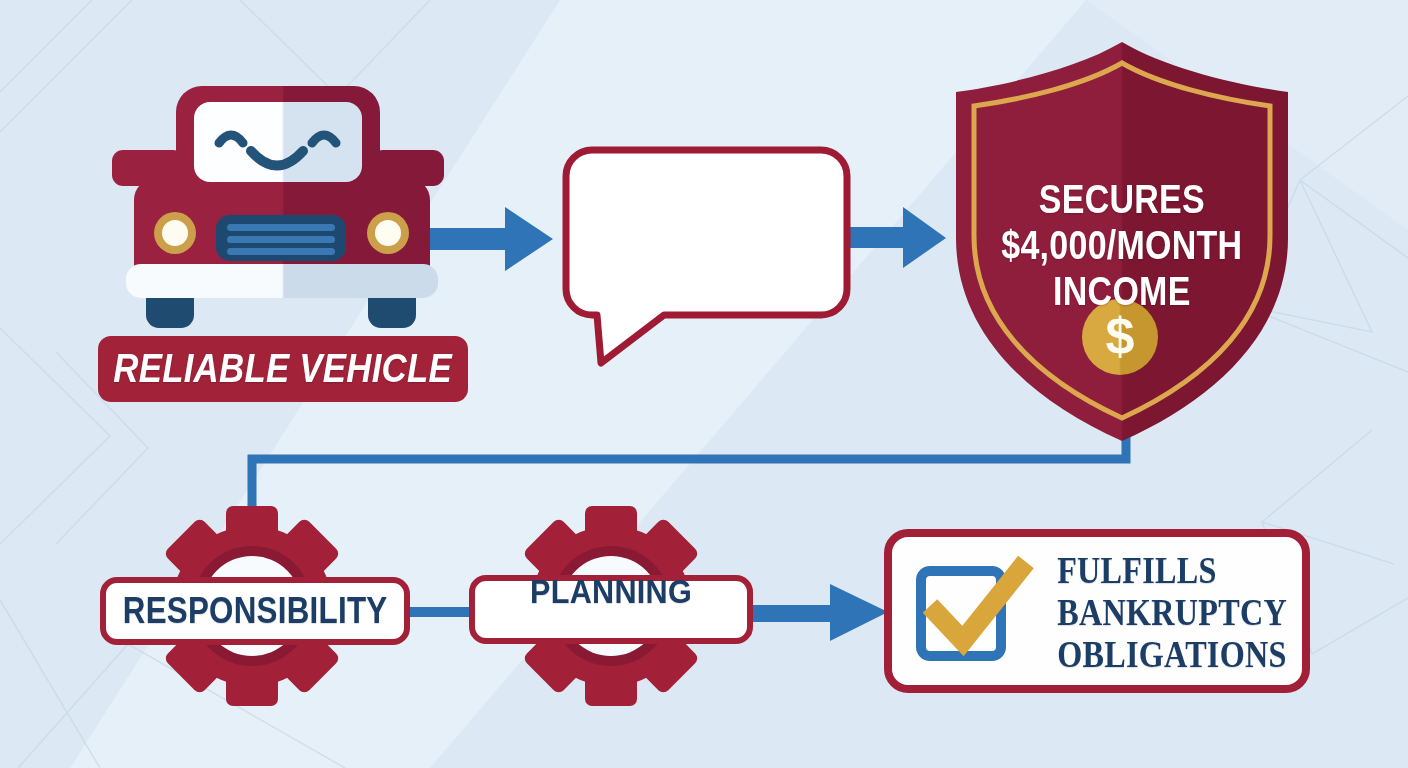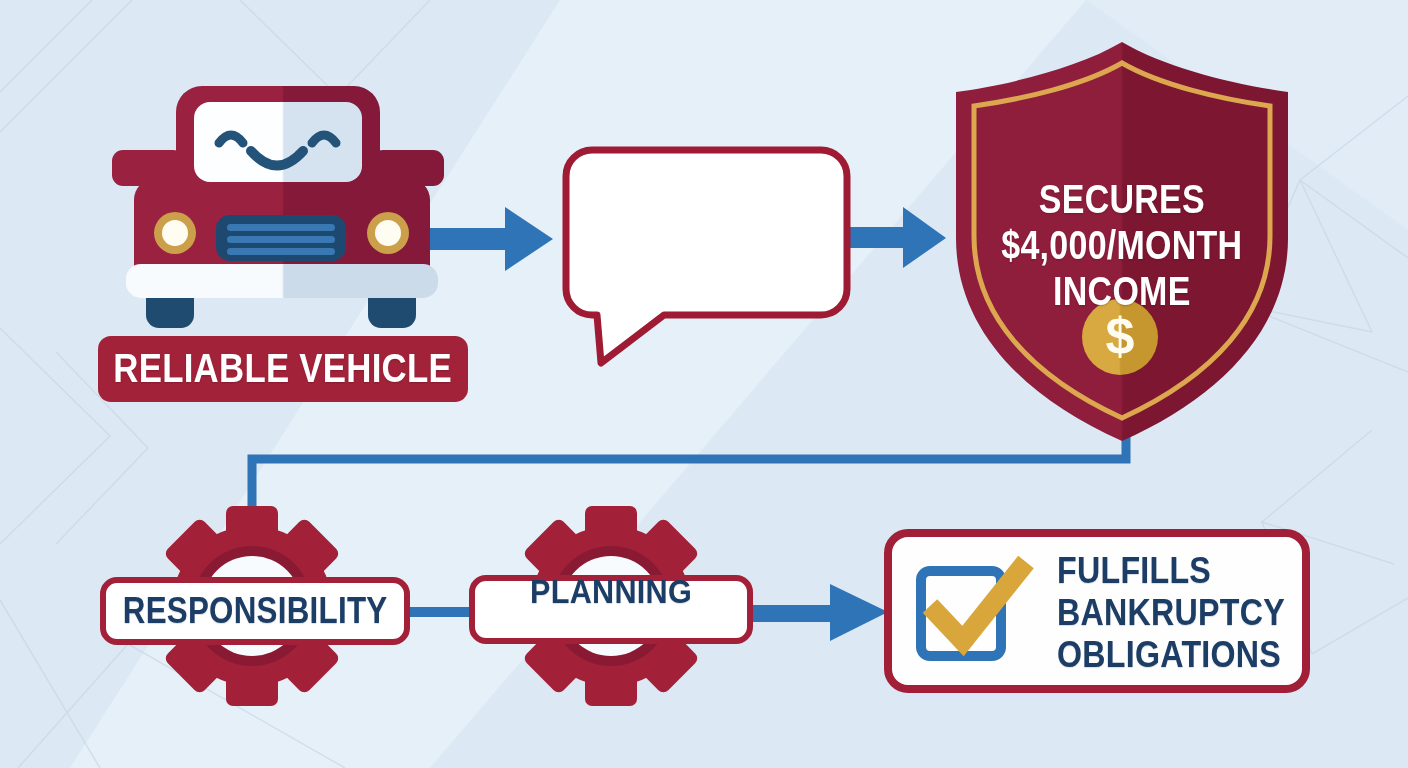--- a/index.html
+++ b/index.html
@@ -141,21 +141,21 @@
   <rect x="103" y="580" width="304" height="62" rx="14" fill="#FFFFFF" stroke="#A22138" stroke-width="6"></rect>
   <rect x="472" y="578" width="278" height="63" rx="14" fill="#FFFFFF" stroke="#A22138" stroke-width="6"></rect>
 
   <rect x="888" y="533" width="418" height="156" rx="20" fill="#FEFEFE" stroke="#A21F38" stroke-width="8"></rect>
   <g>
     <rect x="921" y="571" width="80" height="85" rx="9" fill="none" stroke="#2E74B6" stroke-width="10"></rect>
     <path d="M 930,606 L 963,641 L 1026,562" fill="none" stroke="#D9A63C" stroke-width="20" stroke-linejoin="miter"></path>
   </g>
 </svg>
 
-<div class="txt banner-text" style="left:98px;top:336px;width:370px;height:66px;">
+<div class="txt banner-text" style="left:98px;top:336px;width:370px;height:66px;font-style:italic;">
   <div class="condense white">RELIABLE VEHICLE</div>
 </div>
 
 
 <div class="txt shield-text white" style="left:974px;top:137px;width:296px;height:138px;margin-top:39px;">
   <div style="transform:scaleX(.85);">
     <div>SECURES</div>
     <div>$4,000/MONTH</div>
     <div>INCOME</div>
   </div>
@@ -166,21 +166,21 @@
 </div>
 
 <div class="txt gear-text1 navy" style="left:103px;top:580px;width:304px;height:62px;align-items:flex-end;">
   <div class="condense">RESPONSIBILITY</div>
 </div>
 
 <div class="txt gear-text2 navy" style="left:472px;top:560px;width:278px;height:63px;">
   <div style="transform:scaleX(.9);">PLANNING</div>
 </div>
 
-<div class="txt outcome-text navy" style="left:1040px;top:550px;width:260px;height:126px;">
+<div class="txt outcome-text navy" style="left:1040px;top:550px;width:260px;height:126px;font-family:Liberation Serif, serif;">
   <div class="condense">
     <div>FULFILLS</div>
     <div>BANKRUPTCY</div>
     <div>OBLIGATIONS</div>
   </div>
 </div>
 
 </div>
 
 </body></html>

